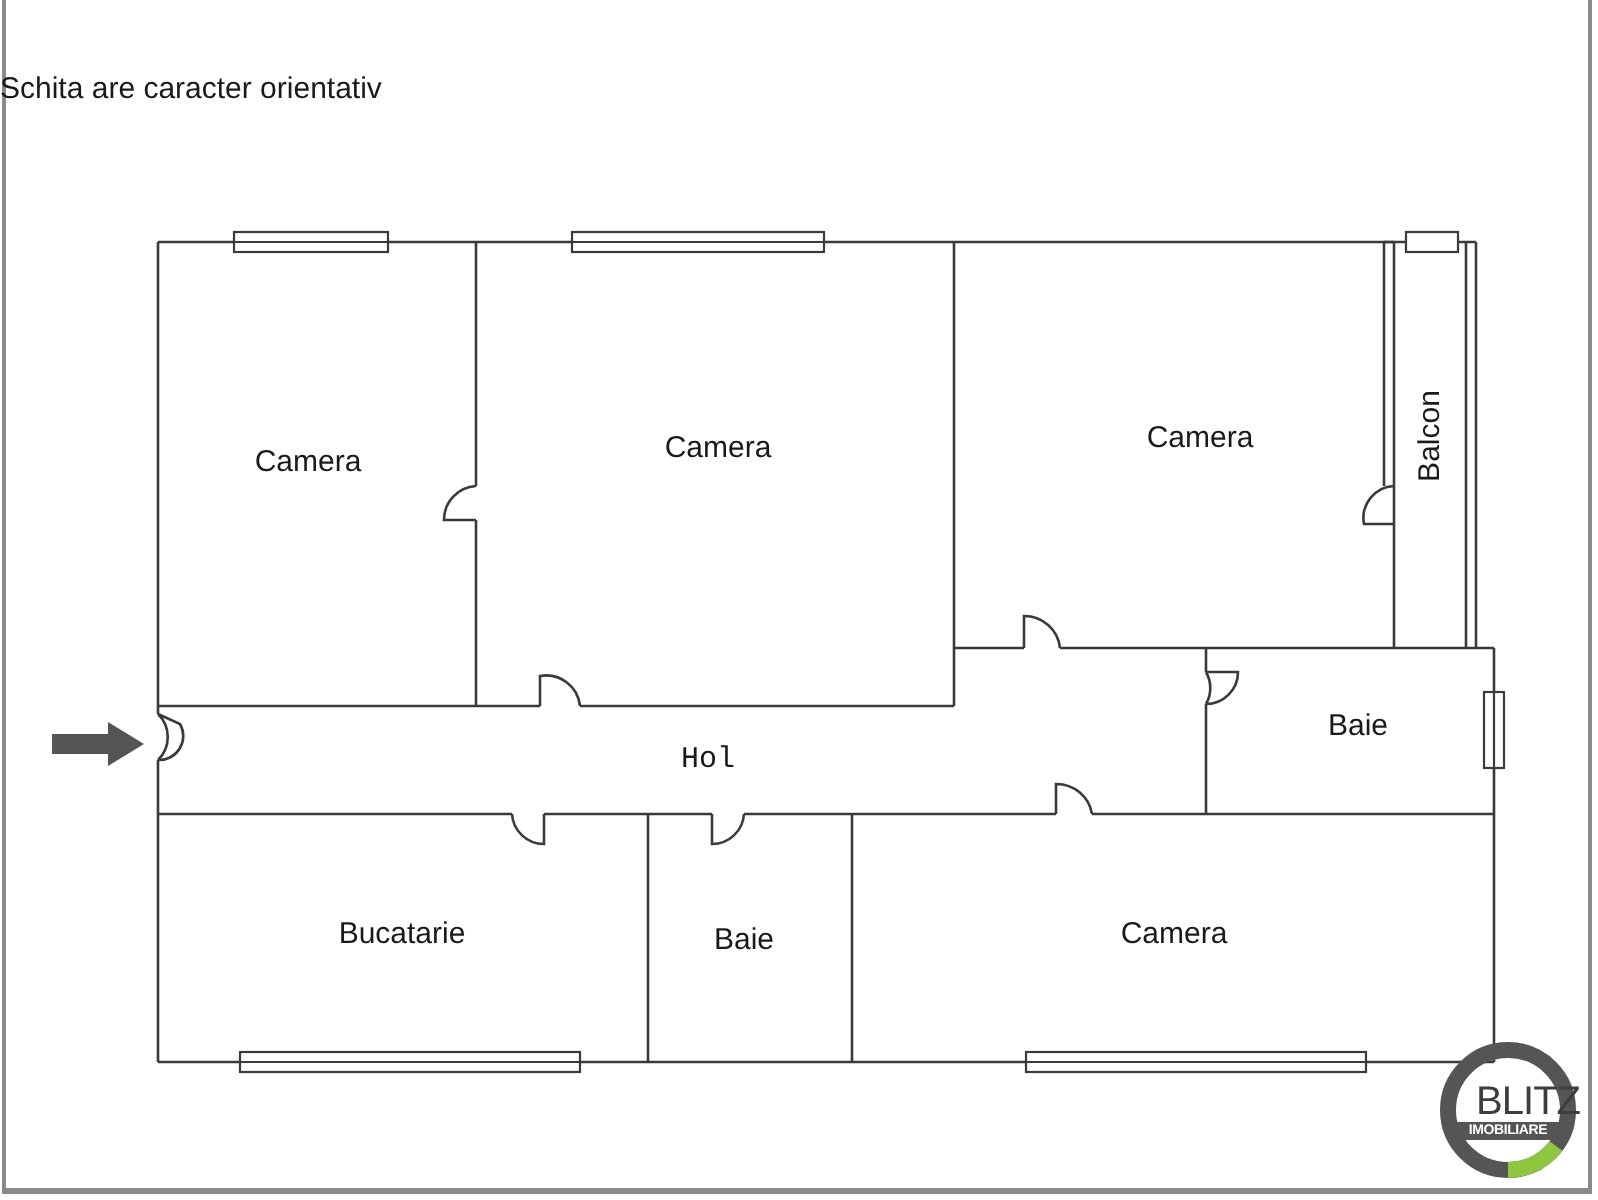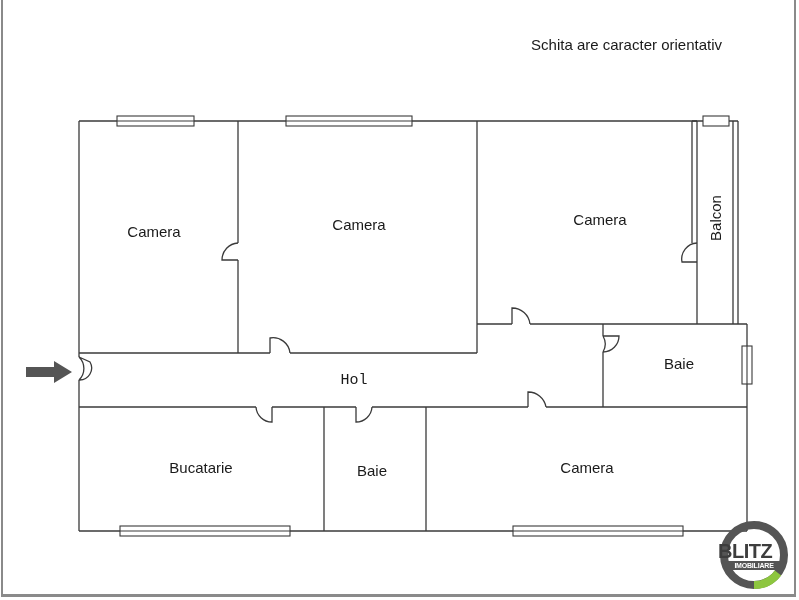--- a/index.html
+++ b/index.html
@@ -1,24 +1,24 @@
 <!DOCTYPE html>
 <html><head>
 <meta charset="utf-8">
 <style>
   html, body { margin: 0; padding: 0; background: #ffffff; }
   body { width: 799px; height: 600px; position: relative; overflow: hidden; font-family: "Liberation Sans", sans-serif; }
   .frame { position: absolute; left: 1px; top: 0; width: 795px; height: 597px; border-left: 2px solid #8a8a8a; border-right: 2px solid #8a8a8a; border-bottom: 3px solid #8a8a8a; box-sizing: border-box; }
   .plan { position: absolute; left: 0; top: 0; }
-  .title { position: absolute; left: 0; width: 722px; top: 36px; text-align: right; font-size: 15px; color: #1a1a1a; }
+  .title { position: absolute; left: 0; width: 722px; top: 36px; text-align: left; font-size: 15px; color: #1a1a1a; }
   .room-label { position: absolute; font-size: 15px; color: #1a1a1a; white-space: nowrap; transform: translate(-50%, -50%); }
   .room-label.vertical { transform: translate(-50%, -50%) rotate(-90deg); }
   .arrow { position: absolute; left: 26px; top: 361px; }
   .logo { position: absolute; left: 718px; top: 519px; width: 72px; height: 72px; }
-  .logo-text { position: absolute; left: 0; top: 22px; width: 72px; text-align: left; font-weight: bold; font-size: 20px; color: #3d3d3d; letter-spacing: -0.5px; line-height: 20px; }
+  .logo-text { position: absolute; left: 0; top: 22px; width: 72px; text-align: right; font-weight: normal; font-size: 20px; color: #3d3d3d; letter-spacing: -0.5px; line-height: 20px; }
   .logo-sub { position: absolute; left: 6px; top: 42px; width: 60px; height: 9px; background: #555; color: #fff; font-size: 7px; font-weight: bold; line-height: 9px; text-align: center; letter-spacing: -0.2px; }
 </style>
 </head>
 <body>
 
 <div class="frame"></div>
 
 <div class="title">Schita are caracter orientativ</div>
 
 <svg class="plan" width="799" height="600" viewBox="0 0 799 600" xmlns="http://www.w3.org/2000/svg">

